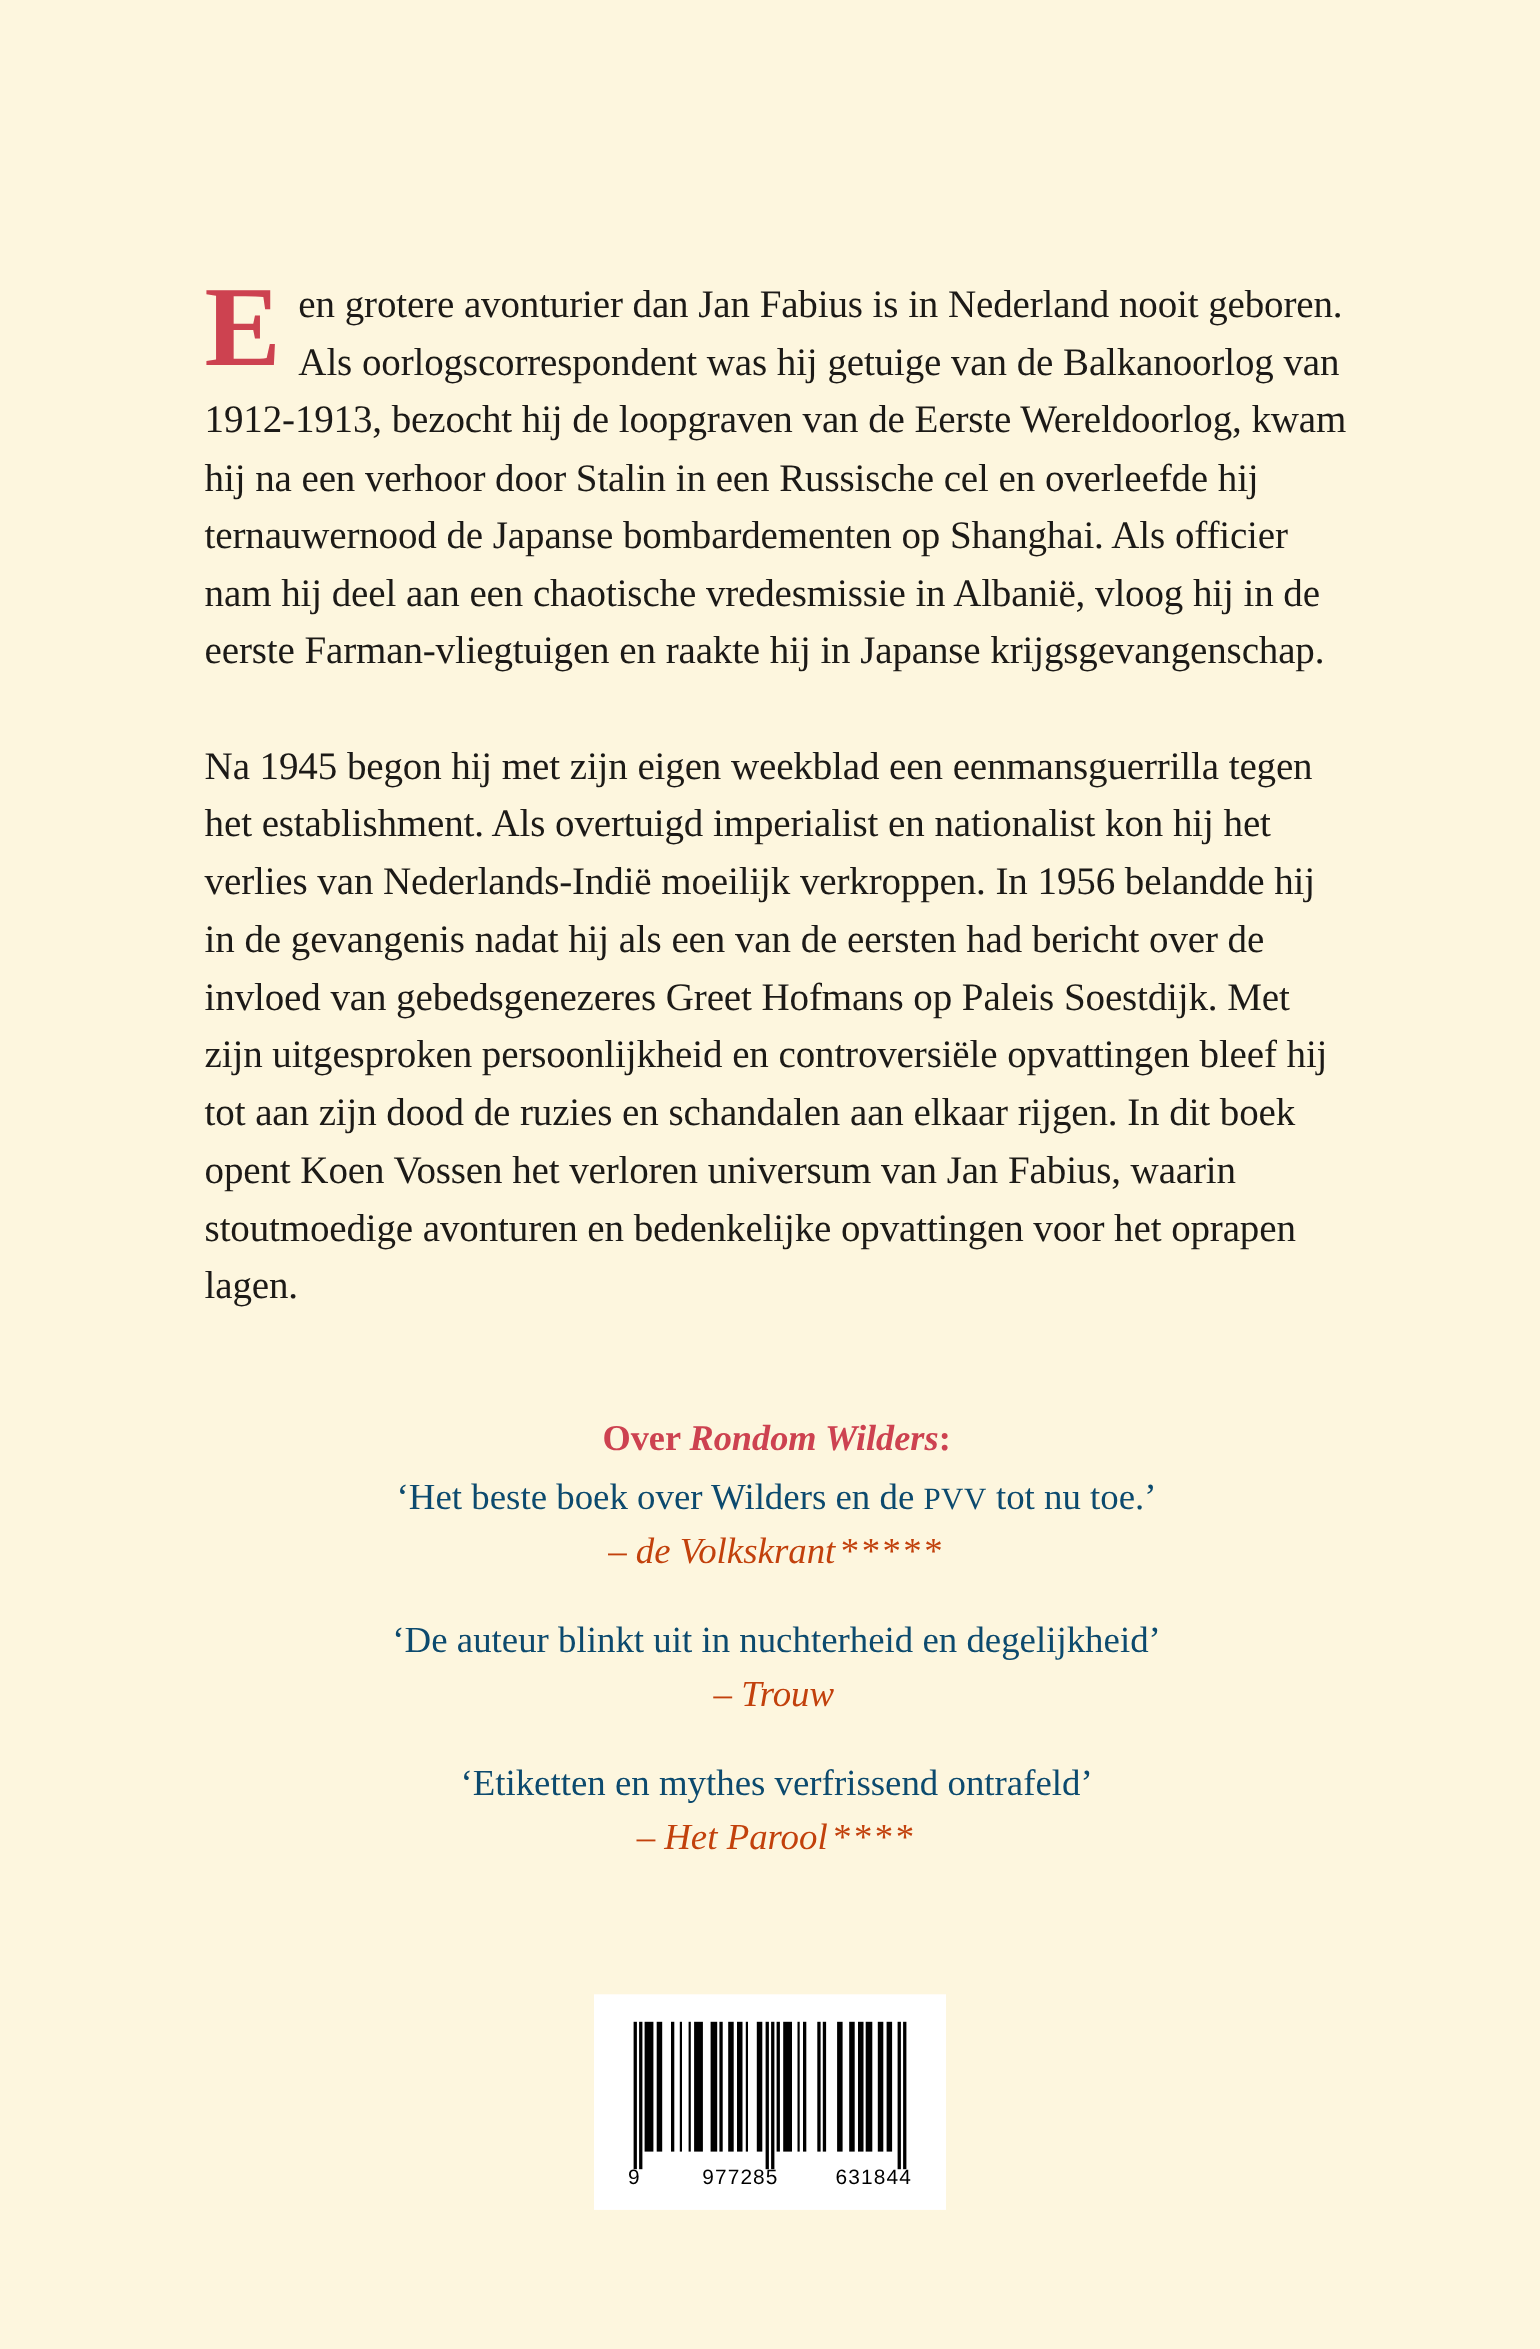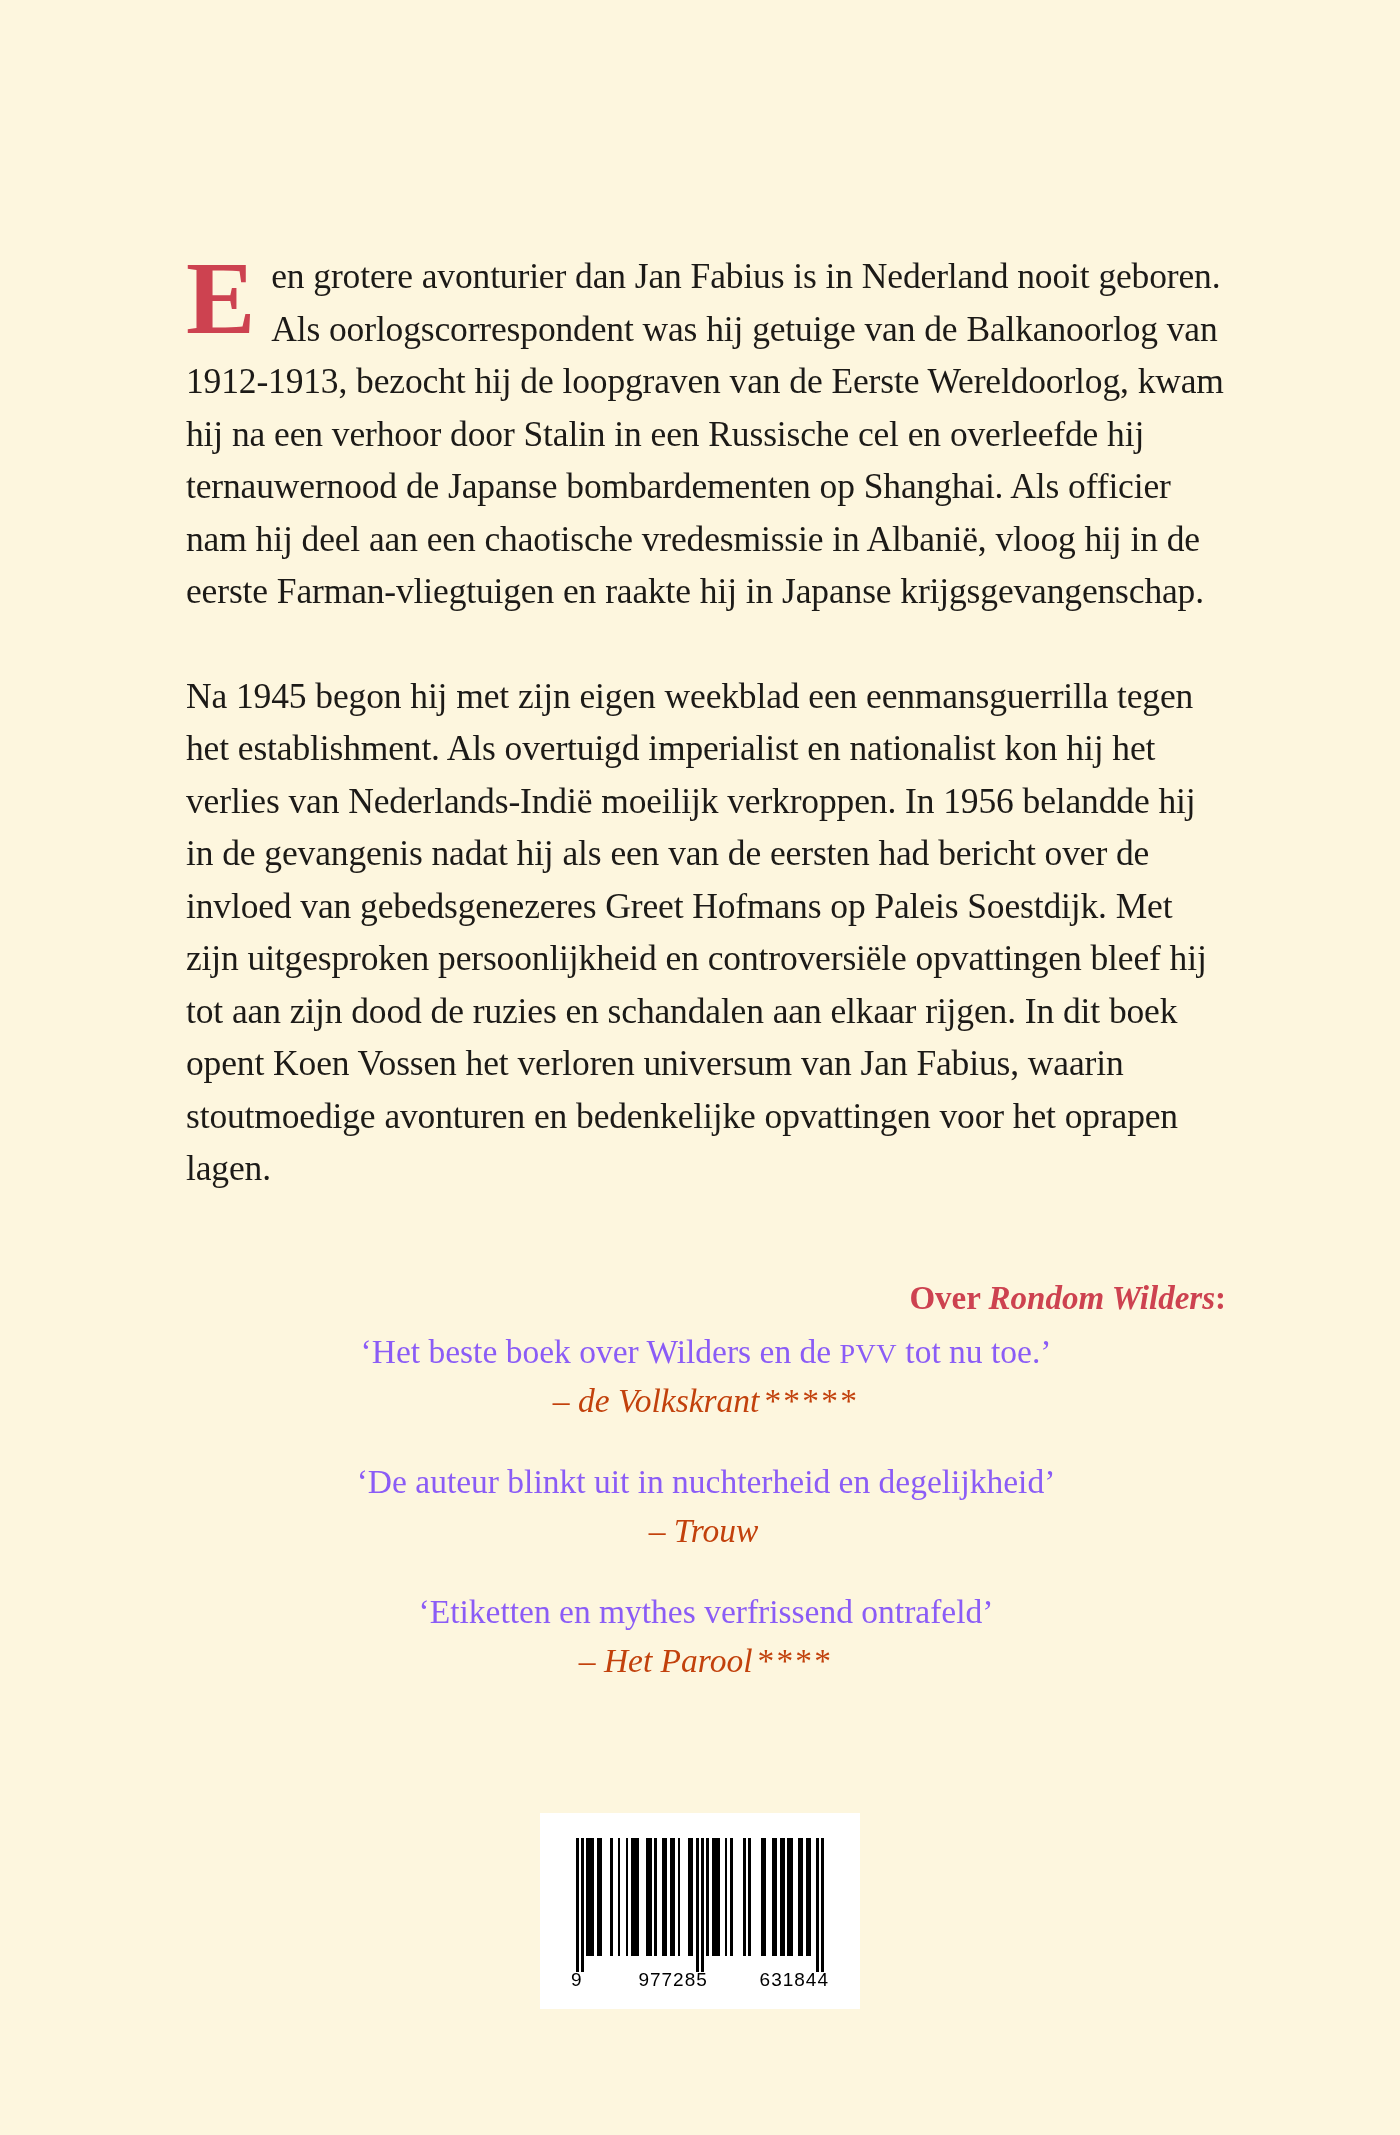--- a/index.html
+++ b/index.html
@@ -62,39 +62,38 @@
     top: 1272px;
     width: 1040px;
     text-align: center;
   }
 
   .over-line {
     font-size: 33px;
     line-height: 44px;
     color: #cd4250;
     font-weight: 700;
-    margin: 4px 0 8px 0;
-    text-align: right;
+    margin: 14px 0 8px 0;
   }
   .over-line .title {
     font-style: italic;
     font-weight: 700;
   }
 
   .quote-group {
     margin-top: 0;
   }
   .quote-group + .quote-group {
     margin-top: 34px;
   }
 
   .quote-text {
     font-size: 33.5px;
     line-height: 47px;
-    color: #8b5cf6;
+    color: #0c4a6e;
     margin: 0;
   }
   .quote-text .smallcaps {
     font-size: 0.84em;
     letter-spacing: 0.4px;
   }
 
   .quote-src {
     font-size: 33.5px;
     line-height: 47px;

